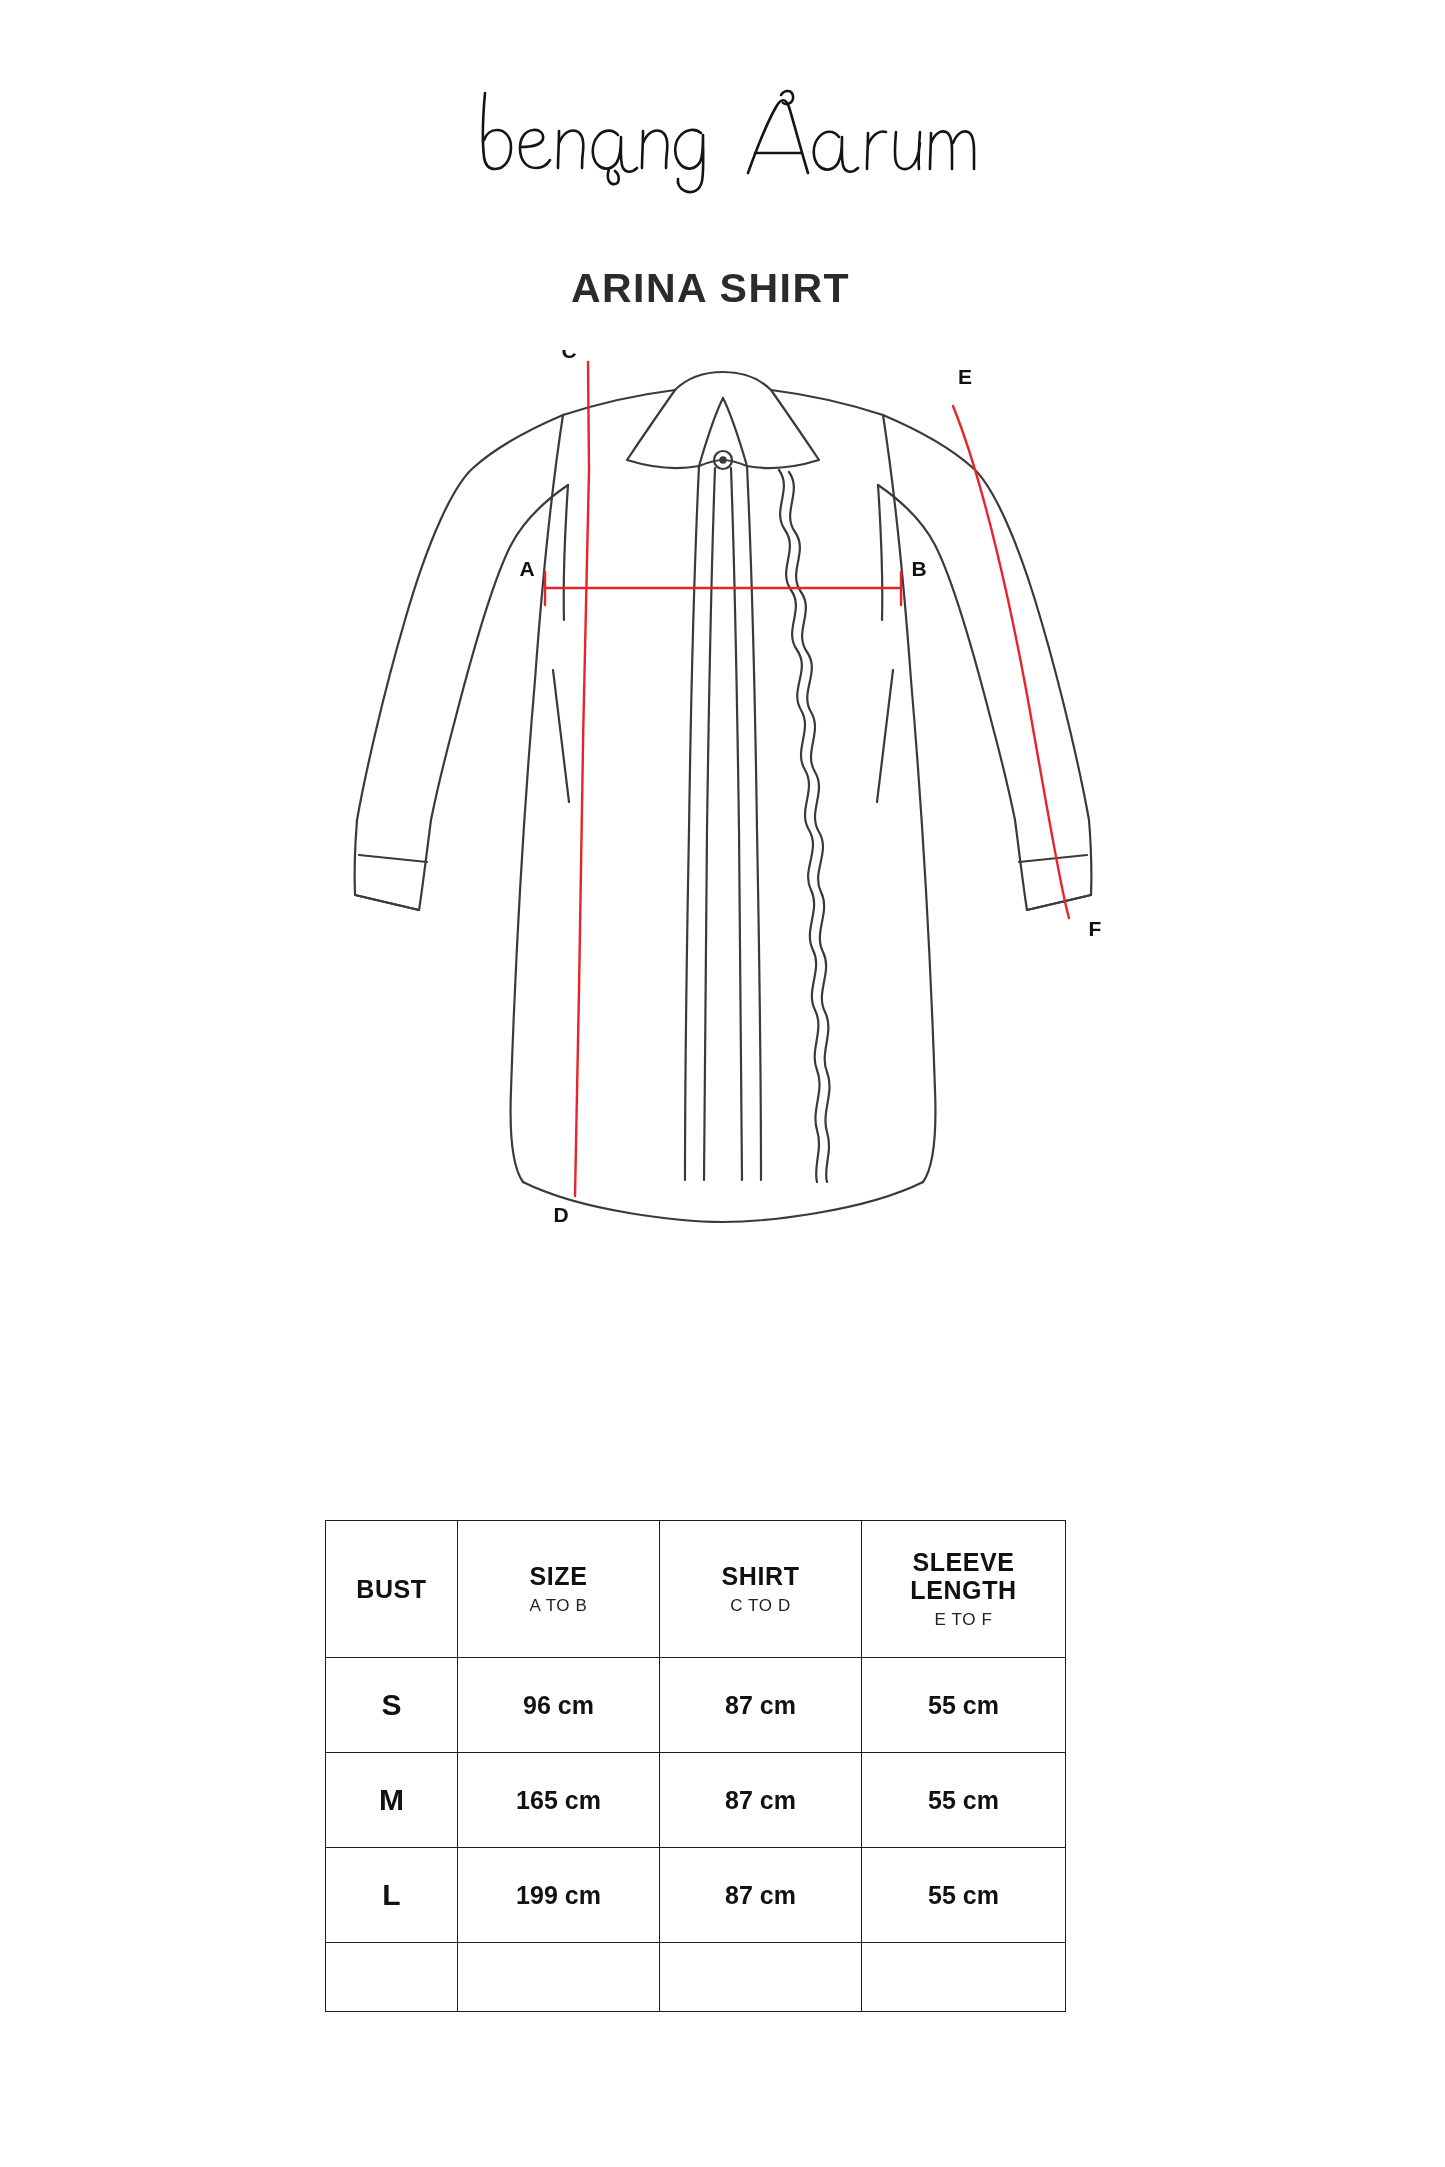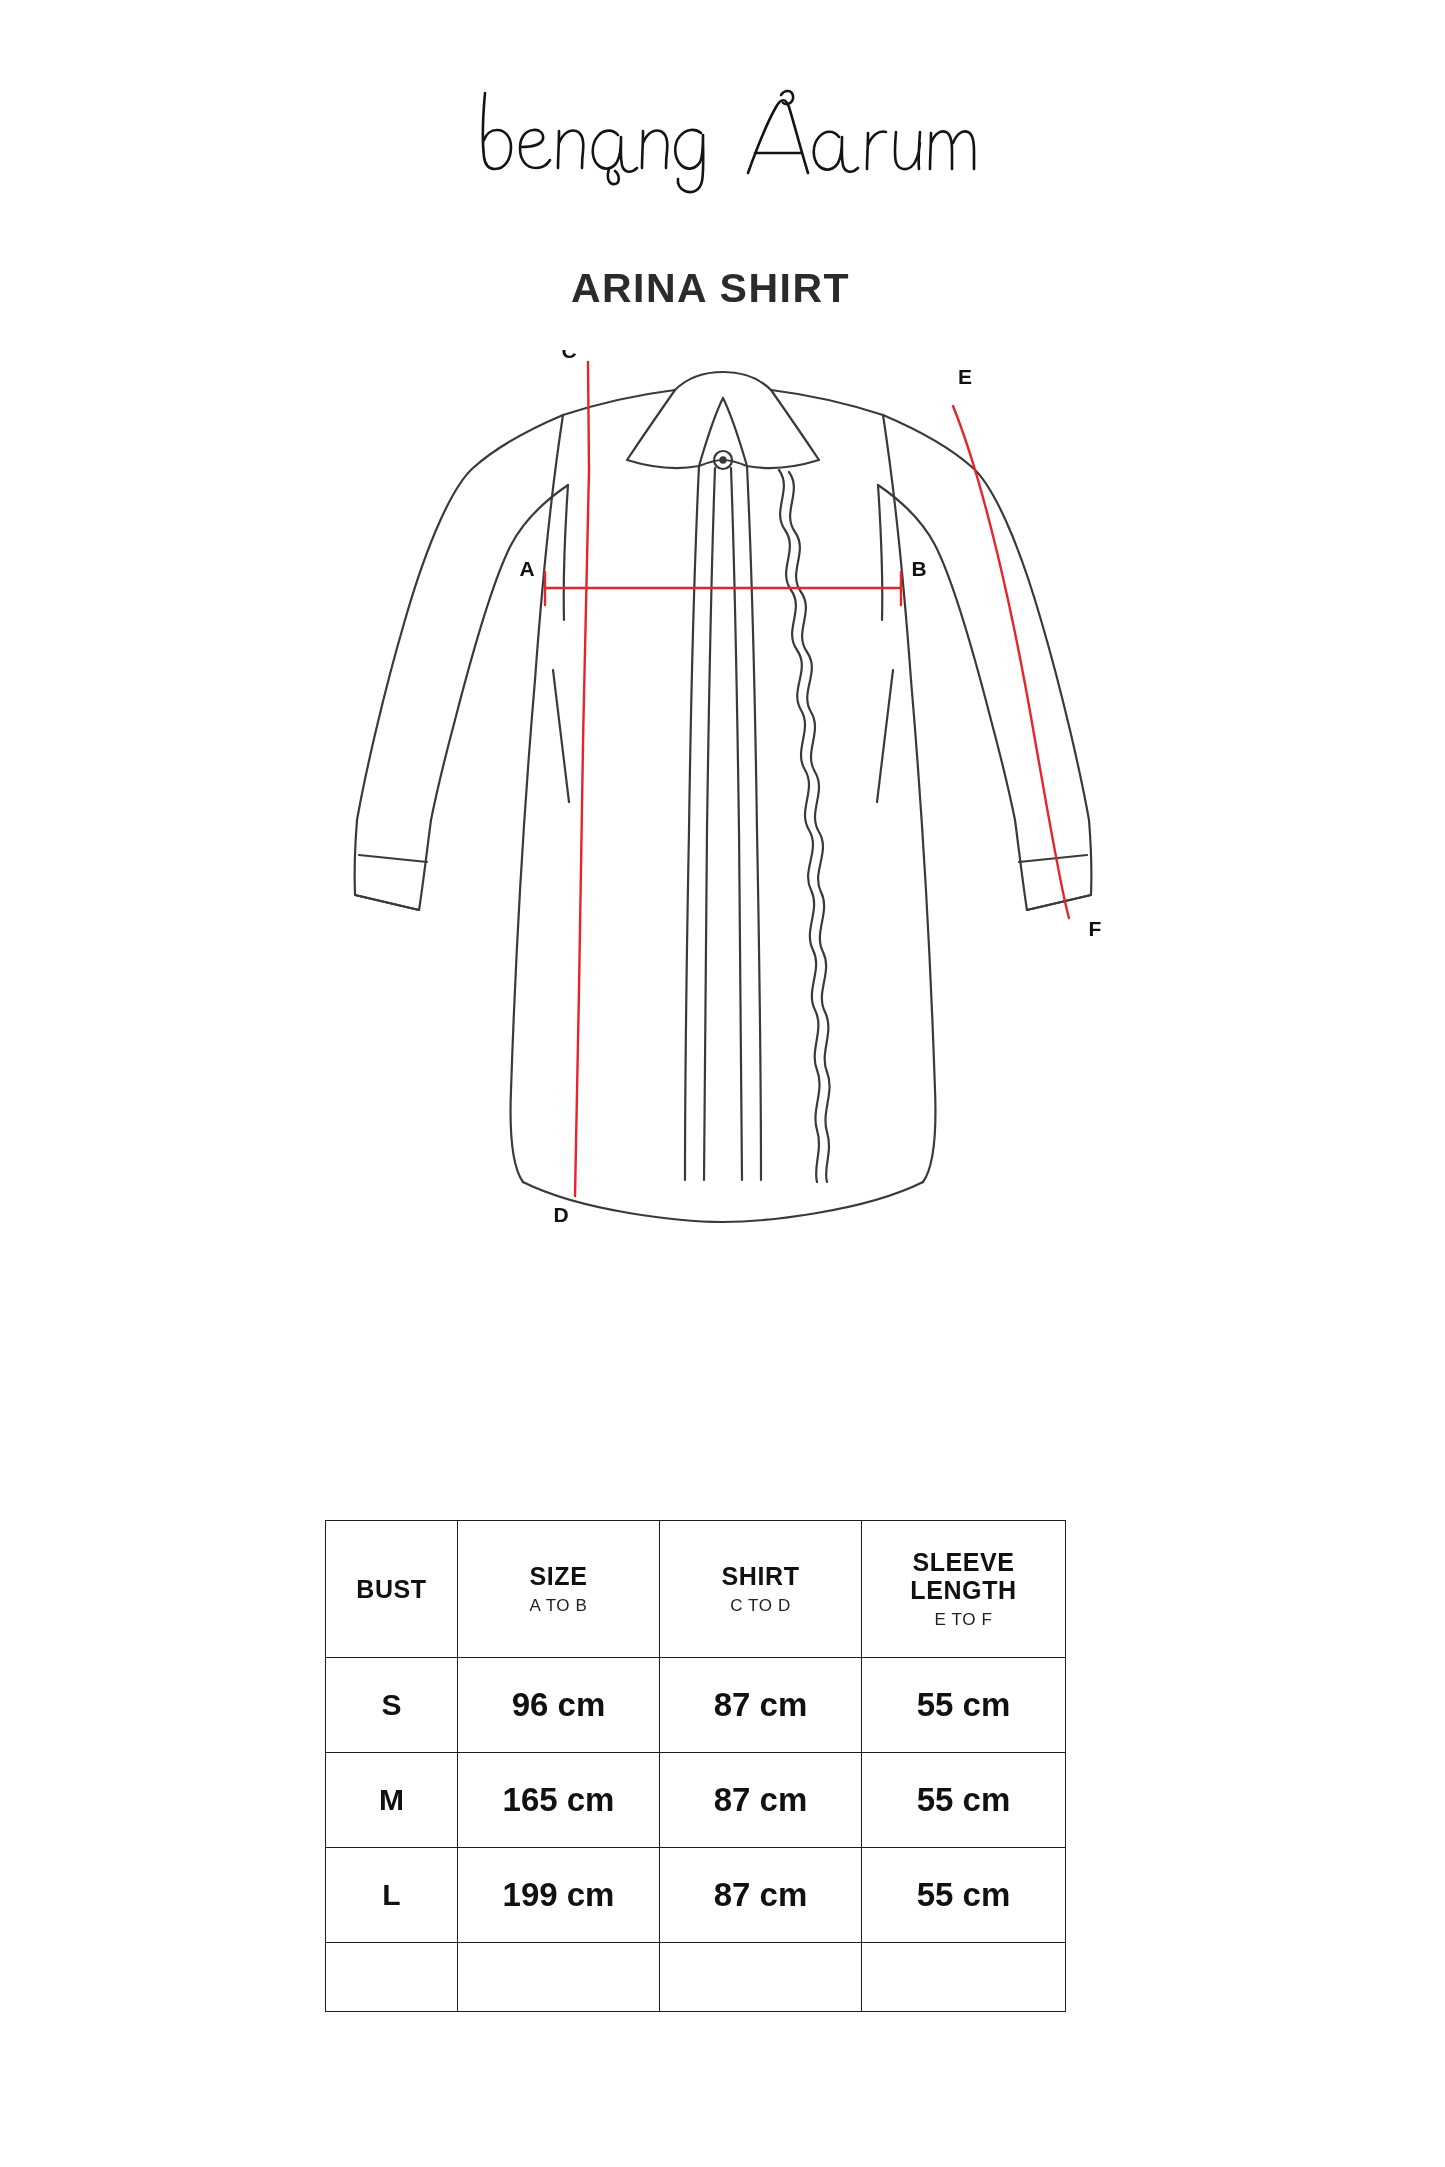--- a/index.html
+++ b/index.html
@@ -94,21 +94,21 @@
   .th-sub {
     display: block;
     font-size: 17px;
     font-weight: normal;
     letter-spacing: 0.6px;
     margin-top: 6px;
     color: #222;
   }
   table.size-table tbody td {
     height: 92px;
-    font-size: 33px;
+    font-size: 25px;
     font-weight: bold;
     color: #111;
   }
   table.size-table tbody td.size-cell {
     font-size: 30px;
   }
   table.size-table tbody tr.spacer td {
     height: 66px;
     border-top: 1.6px solid #1d1d1d;
   }

